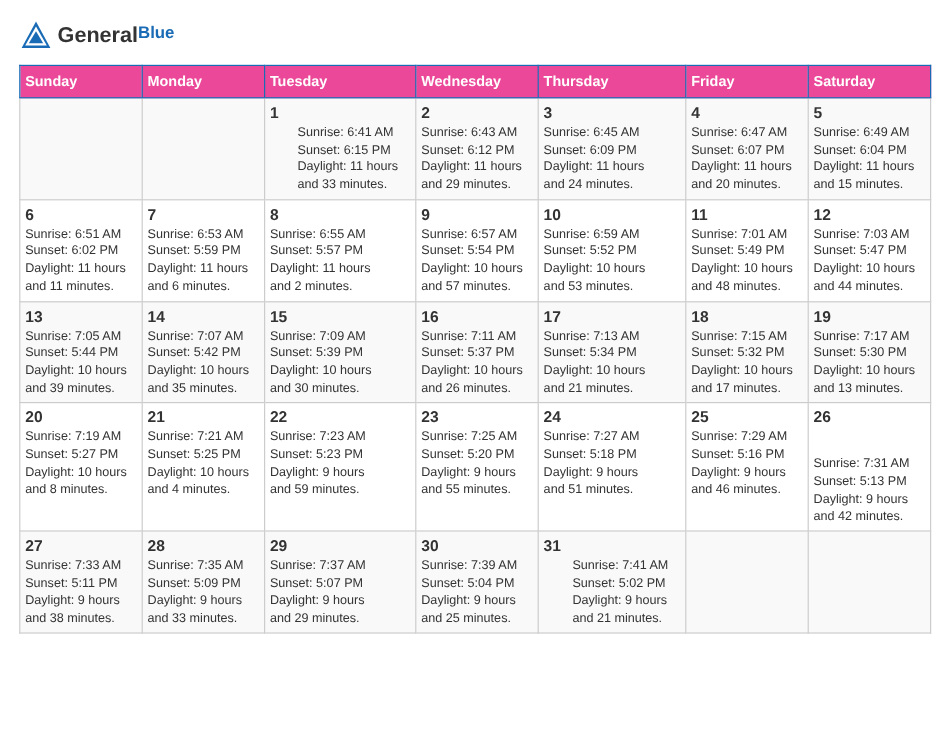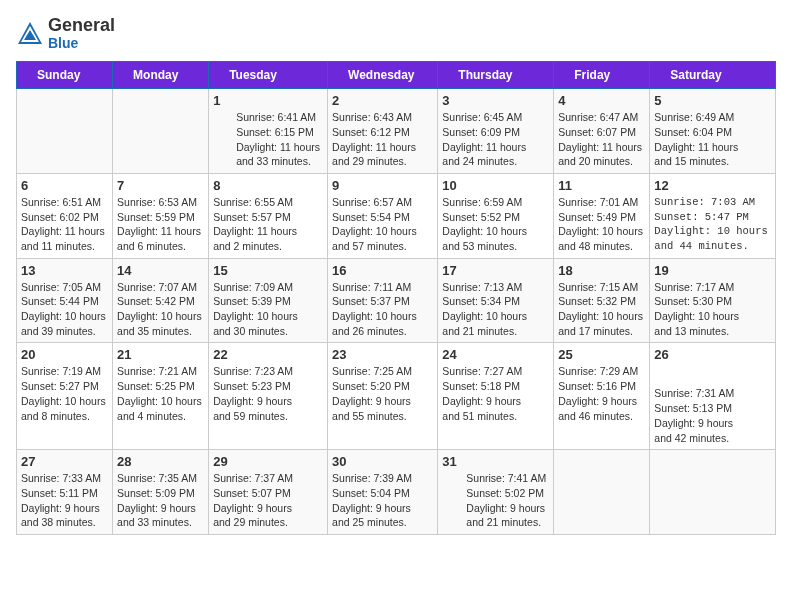--- a/index.html
+++ b/index.html
@@ -16,21 +16,21 @@
       align-items: flex-start;
       margin-bottom: 10px;
     }
     .logo {
       display: flex;
       align-items: center;
       gap: 4px;
     }
     .logo-text {
       display: flex;
-      flex-direction: column;
+      flex-direction: row;
       line-height: 1.1;
     }
     .logo-general {
       font-size: 18px;
       font-weight: bold;
       color: #333;
     }
     .logo-blue {
       font-size: 14px;
       font-weight: bold;
@@ -51,23 +51,23 @@
     .title-location {
       font-size: 16px;
       color: #555;
     }
     table {
       width: 100%;
       border-collapse: collapse;
       font-size: 11px;
     }
     thead tr th {
-      background-color: #6d28d9;
+      background-color: #ec4899;
       color: #fff;
-      padding: 6px 20px;
+      padding: 6px 4px;
       text-align: left;
       font-size: 12px;
       font-weight: bold;
       border: 1px solid #1a6bb5;
     }
     tbody tr td {
       border: 1px solid #ccc;
       vertical-align: top;
       padding: 4px;
       min-height: 70px;
@@ -201,21 +201,21 @@
         </td>
         <td>
           <div class="day-number">11</div>
           <div class="day-info" style="white-space: pre-line;">Sunrise: 7:01 AM
 Sunset: 5:49 PM
 Daylight: 10 hours
 and 48 minutes.</div>
         </td>
         <td>
           <div class="day-number">12</div>
-          <div class="day-info" style="white-space: pre-line; font-family: Liberation Mono, monospace;">Sunrise: 7:03 AM
+          <div class="day-info" style="white-space: pre-line;">Sunrise: 7:03 AM
 Sunset: 5:47 PM
 Daylight: 10 hours
 and 44 minutes.</div>
         </td>
       </tr>
       <tr>
         <td>
           <div class="day-number">13</div>
           <div class="day-info" style="white-space: pre-line;">Sunrise: 7:05 AM
 Sunset: 5:44 PM

